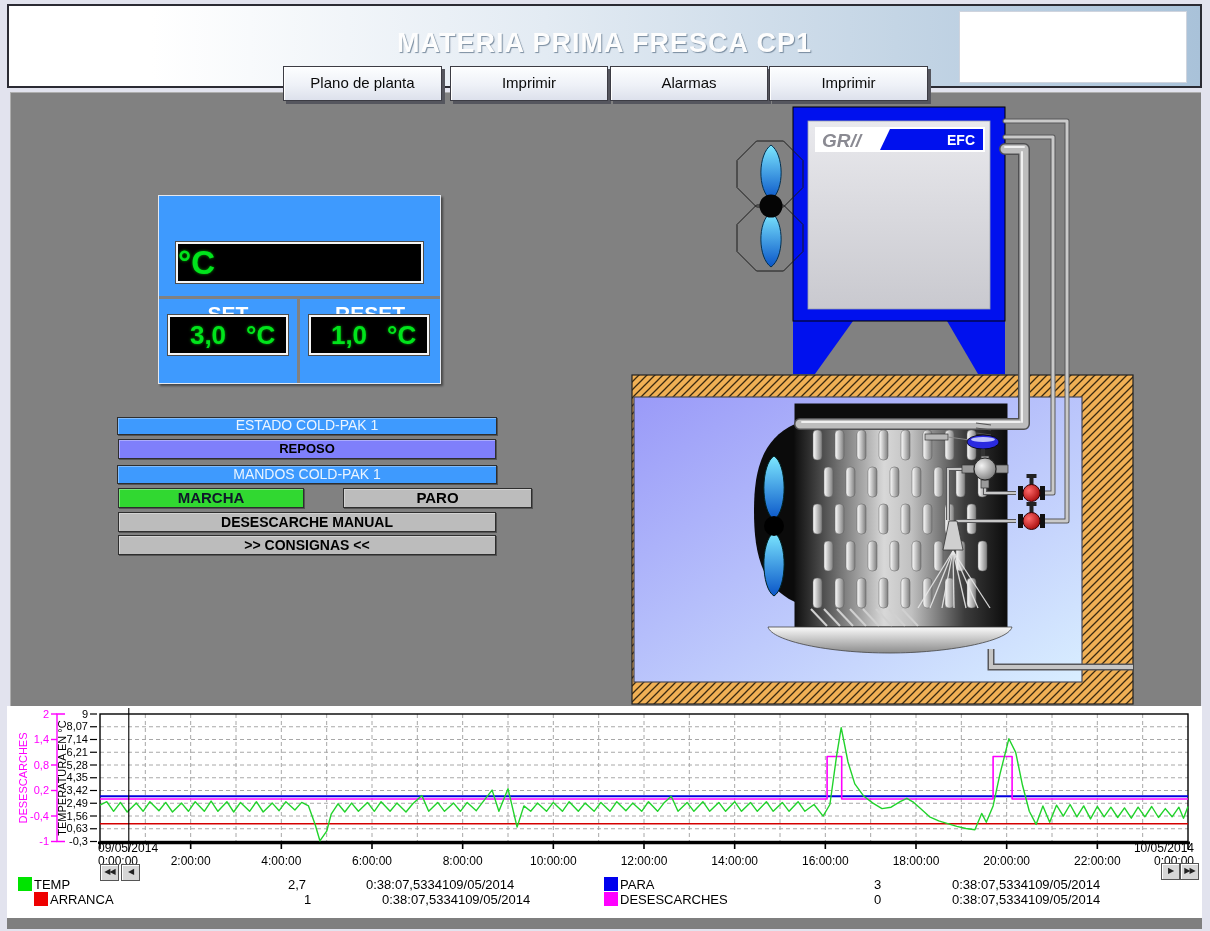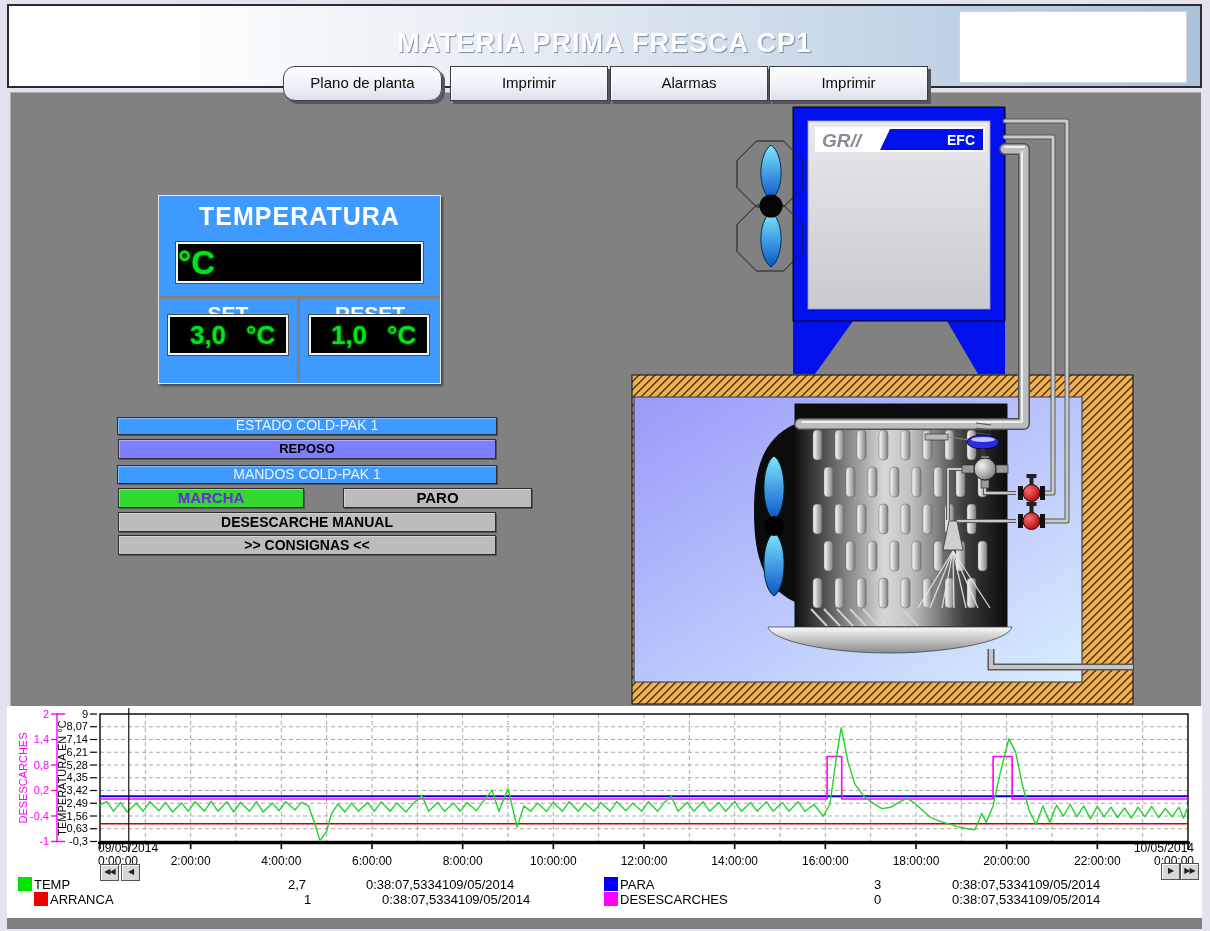--- a/index.html
+++ b/index.html
@@ -44,21 +44,21 @@
   .sub-lcd .u{width:40px;text-align:left;}
 
   
   .bar{position:absolute;text-align:center;border:1px solid #2e2e2e;
        box-shadow:inset 1px 1px 0 rgba(255,255,255,.35), 1px 1px 0 rgba(0,0,0,.35);}
   .bar-blue{background:#3e9afe;color:#eaf4ff;font-size:14px;line-height:15px;}
   #bar-estado{left:117px;top:417px;width:378px;height:16px;}
   #bar-reposo{left:118px;top:439px;width:376px;height:18px;background:#7f7ffb;color:#000;
               font-size:13px;font-weight:bold;line-height:18px;}
   #bar-mandos{left:117px;top:465px;width:378px;height:17px;line-height:16px;}
-  #btn-marcha{left:118px;top:488px;width:184px;height:18px;background:#31d831;color:#6d28d9;
+  #btn-marcha{left:118px;top:488px;width:184px;height:18px;background:#31d831;color:#0f172a;
               font-size:15px;font-weight:bold;line-height:18px;cursor:pointer;}
   #btn-paro{left:307px;top:488px;width:187px;height:18px;background:#bcbcbc;color:#000;
             font-size:15px;font-weight:bold;line-height:18px;cursor:pointer;margin-left:36px;}
   #btn-dese{left:118px;top:512px;width:376px;height:18px;background:#bcbcbc;color:#000;
             font-size:14px;font-weight:bold;line-height:18px;cursor:pointer;}
   #btn-consig{left:118px;top:535px;width:376px;height:18px;background:#bcbcbc;color:#000;
               font-size:14px;font-weight:bold;line-height:18px;cursor:pointer;}
 
   
   #equip{left:10px;top:92px;width:1190px;height:614px;}
@@ -78,21 +78,21 @@
   .legend-item .ts{position:absolute;left:348px;top:0;width:240px;}
 </style>
 </head>
 <body>
 
 <div class="abs" id="header">
   <div class="abs" id="page-title">MATERIA PRIMA FRESCA CP1</div>
   <div class="abs" id="logo-box"></div>
 </div>
 
-<div class="abs nav-btn" style="left:283px;width:157px;border-radius:12px;">Plano de planta</div>
+<div class="abs nav-btn" style="left:283px;width:157px;">Plano de planta</div>
 <div class="abs nav-btn" style="left:450px;width:156px;">Imprimir</div>
 <div class="abs nav-btn" style="left:610px;width:156px;">Alarmas</div>
 <div class="abs nav-btn" style="left:769px;width:157px;">Imprimir</div>
 
 <div class="abs" id="main-panel"></div>
 
 <svg class="abs" id="equip" viewBox="0 0 1190 614">
   <defs>
     <pattern id="hatch" width="8" height="8" patternUnits="userSpaceOnUse">
       <rect width="8" height="8" fill="#f0b055"></rect>
@@ -282,21 +282,20 @@
       <rect x="1008" y="422" width="5" height="14" fill="#111"></rect>
       <rect x="1030" y="422" width="5" height="14" fill="#111"></rect>
       <rect x="1019.5" y="413" width="4" height="8" fill="#222"></rect>
       <rect x="1016.5" y="410" width="10" height="4" fill="#222"></rect>
       <circle cx="1021.5" cy="429" r="8.5" fill="url(#redGrad)" stroke="#300" stroke-width="1"></circle>
     </g>
 </svg>
 
 <div class="abs" id="temp-panel">
   <div class="blue-cell" id="temp-main-cell">
-    <div class="abs" id="temp-title">TEMPERATURA</div>
     <div class="lcd" id="temp-main-lcd">
       <span class="u">°C</span>
     </div>
   </div>
   <div class="blue-cell" id="set-cell">
     <div class="sub-label">SET</div>
     <div class="lcd sub-lcd">
       <span class="v">3,0</span>
       <span class="u">°C</span>
     </div>

